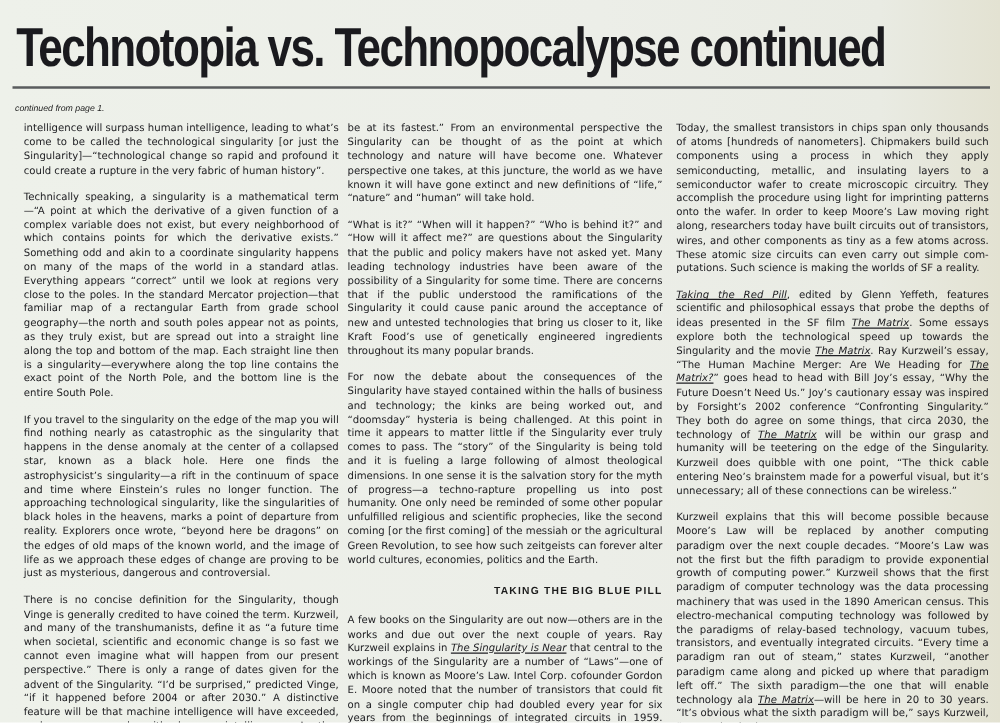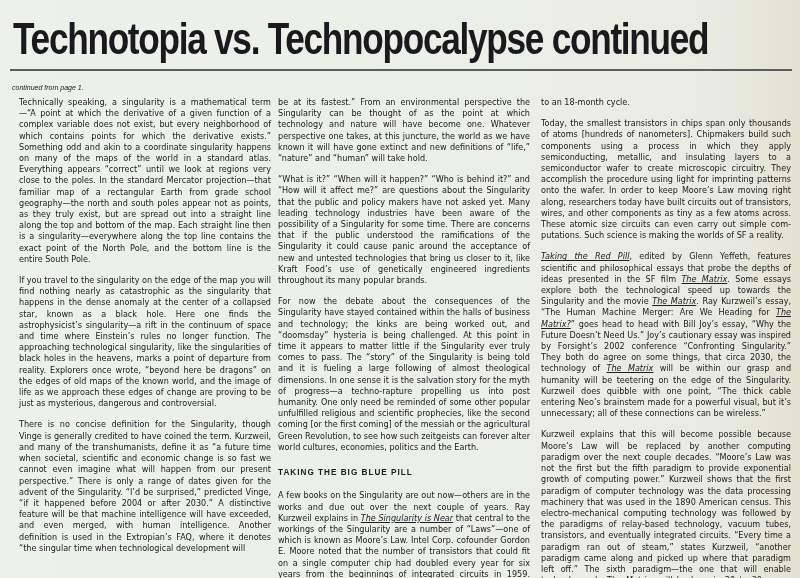--- a/index.html
+++ b/index.html
@@ -59,49 +59,49 @@
       color: #202024;
     }
     .column p {
       margin: 0 0 10px 0;
       hyphens: manual;
     }
     .col-1 { left: 19px; }
     .col-2 { left: 278px; }
     .col-3 { left: 541px; width: 250px; }
     .section-heading {
-      text-align: left;
+      text-align: right;
       font-family: "Liberation Sans", sans-serif;
       font-weight: bold;
       font-size: 8.2px;
       letter-spacing: 1px;
       margin: 14px 0 12px 0;
       color: #1c1c1c;
     }
     em { font-style: italic; text-decoration: underline; }
   </style>
 </head>
 <body>
 
 <h1 class="page-title">Technotopia vs. Technopocalypse continued</h1>
 <div class="title-rule"></div>
 <p class="continued-note">continued from page 1.</p>
 
 <div class="column col-1">
+  <p>intelligence will surpass human intelligence, leading to what’s come to be called the technological singularity [or just the Singularity]—“technological change so rapid and profound it could create a rupture in the very fabric of human history”.</p>
   <p>Technically speaking, a singularity is a mathematical term—“A point at which the derivative of a given function of a complex vari­able does not exist, but every neighborhood of which contains points for which the derivative exists.” Something odd and akin to a coordinate singularity happens on many of the maps of the world in a standard atlas. Everything appears “correct” until we look at regions very close to the poles. In the standard Mercator projection—that familiar map of a rectangular Earth from grade school geography—the north and south poles appear not as points, as they truly exist, but are spread out into a straight line along the top and bottom of the map. Each straight line then is a singularity—everywhere along the top line contains the exact point of the North Pole, and the bottom line is the entire South Pole.</p>
   <p>If you travel to the singularity on the edge of the map you will find nothing nearly as catastrophic as the singularity that happens in the dense anomaly at the center of a collapsed star, known as a black hole. Here one finds the astrophysicist’s singularity—a rift in the continuum of space and time where Einstein’s rules no longer function. The approaching technological singularity, like the singularities of black holes in the heavens, marks a point of departure from reality. Explorers once wrote, “beyond here be dragons” on the edges of old maps of the known world, and the image of life as we approach these edges of change are proving to be just as mysterious, dangerous and controversial.</p>
   <p>There is no concise definition for the Singularity, though Vinge is generally credited to have coined the term. Kurzweil, and many of the transhumanists, define it as “a future time when societal, sci­entific and economic change is so fast we cannot even imagine what will happen from our present perspective.” There is only a range of dates given for the advent of the Singularity. “I’d be sur­prised,” predicted Vinge, “if it happened before 2004 or after 2030.” A distinctive feature will be that machine intelligence will have exceeded, and even merged, with human intelligence. Another definition is used in the Extropian’s FAQ, where it denotes “the singular time when technological development will</p>
 </div>
 
 <div class="column col-2">
   <p>be at its fastest.” From an environmental perspective the Singularity can be thought of as the point at which technology and nature will have become one. Whatever perspective one takes, at this juncture, the world as we have known it will have gone extinct and new definitions of “life,” “nature” and “human” will take hold.</p>
   <p>“What is it?” “When will it happen?” “Who is behind it?” and “How will it affect me?” are questions about the Singularity that the public and policy makers have not asked yet. Many leading tech­nology industries have been aware of the possibility of a Singularity for some time. There are concerns that if the public understood the ramifications of the Singularity it could cause panic around the acceptance of new and untested technologies that bring us closer to it, like Kraft Food’s use of genetically engi­neered ingredients throughout its many popular brands.</p>
   <p>For now the debate about the consequences of the Singularity have stayed contained within the halls of business and technolo­gy; the kinks are being worked out, and “doomsday” hysteria is being challenged. At this point in time it appears to matter little if the Singularity ever truly comes to pass. The “story” of the Singularity is being told and it is fueling a large following of almost theological dimensions. In one sense it is the salvation story for the myth of progress—a techno-rapture propelling us into post humanity. One only need be reminded of some other popular unfulfilled religious and scientific prophecies, like the second coming [or the first coming] of the messiah or the agri­cultural Green Revolution, to see how such zeitgeists can forever alter world cultures, economies, politics and the Earth.</p>
   <div class="section-heading">TAKING THE BIG BLUE PILL</div>
   <p><span>A few books on the Singularity are out now—others are in the works and due out over the next couple of years. Ray Kurzweil explains in </span><em>The Singularity is Near</em><span> that central to the workings of the Singularity are a number of “Laws”—one of which is known as Moore’s Law. Intel Corp. cofounder Gordon E. Moore noted that the number of transistors that could fit on a single computer chip had doubled every year for six years from the beginnings of inte­grated circuits in 1959. Moore predicted that the trend would con­tinue, and it has—although the doubling rate was later adjusted</span></p>
 </div>
 
 <div class="column col-3">
-  <p>to an 18-month cycle.</p>
   <p>Today, the smallest transistors in chips span only thousands of atoms [hundreds of nanometers]. Chipmakers build such compo­nents using a process in which they apply semiconducting, metal­lic, and insulating layers to a semiconductor wafer to create microscopic circuitry. They accomplish the procedure using light for imprinting patterns onto the wafer. In order to keep Moore’s Law moving right along, researchers today have built circuits out of transistors, wires, and other components as tiny as a few atoms across. These atomic size circuits can even carry out simple com­putations. Such science is making the worlds of SF a reality.</p>
   <p><em>Taking the Red Pill</em><span>, edited by Glenn Yeffeth, features scientific and philosophical essays that probe the depths of ideas presented in the SF film </span><em>The Matrix</em><span>. Some essays explore both the technologi­cal speed up towards the Singularity and the movie </span><em>The Matrix</em><span>. Ray Kurzweil’s essay, “The Human Machine Merger: Are We Heading for </span><em>The Matrix?</em><span>” goes head to head with Bill Joy’s essay, “Why the Future Doesn’t Need Us.” Joy’s cautionary essay was inspired by Forsight’s 2002 conference “Confronting Singularity.” They both do agree on some things, that circa 2030, the technol­ogy of </span><em>The Matrix</em><span> will be within our grasp and humanity will be teetering on the edge of the Singularity. Kurzweil does quibble with one point, “The thick cable entering Neo’s brainstem made for a powerful visual, but it’s unnecessary; all of these connec­tions can be wireless.”</span></p>
   <p><span>Kurzweil explains that this will become possible because Moore’s Law will be replaced by another computing paradigm over the next couple decades. “Moore’s Law was not the first but the fifth paradigm to provide exponential growth of computing power.” Kurzweil shows that the first paradigm of computer technology was the data processing machinery that was used in the 1890 American census. This electro-mechanical computing technolo­gy was followed by the paradigms of relay-based technology, vac­uum tubes, transistors, and eventually integrated circuits. “Every time a paradigm ran out of steam,” states Kurzweil, “another paradigm came along and picked up where that paradigm left off.” The sixth paradigm—the one that will enable technology ala </span><em>The Matrix</em><span>—will be here in 20 to 30 years. “It’s obvious what the sixth paradigm will be,” says Kurzweil, “computing in three</span></p>
 </div>
 
 </body></html>

